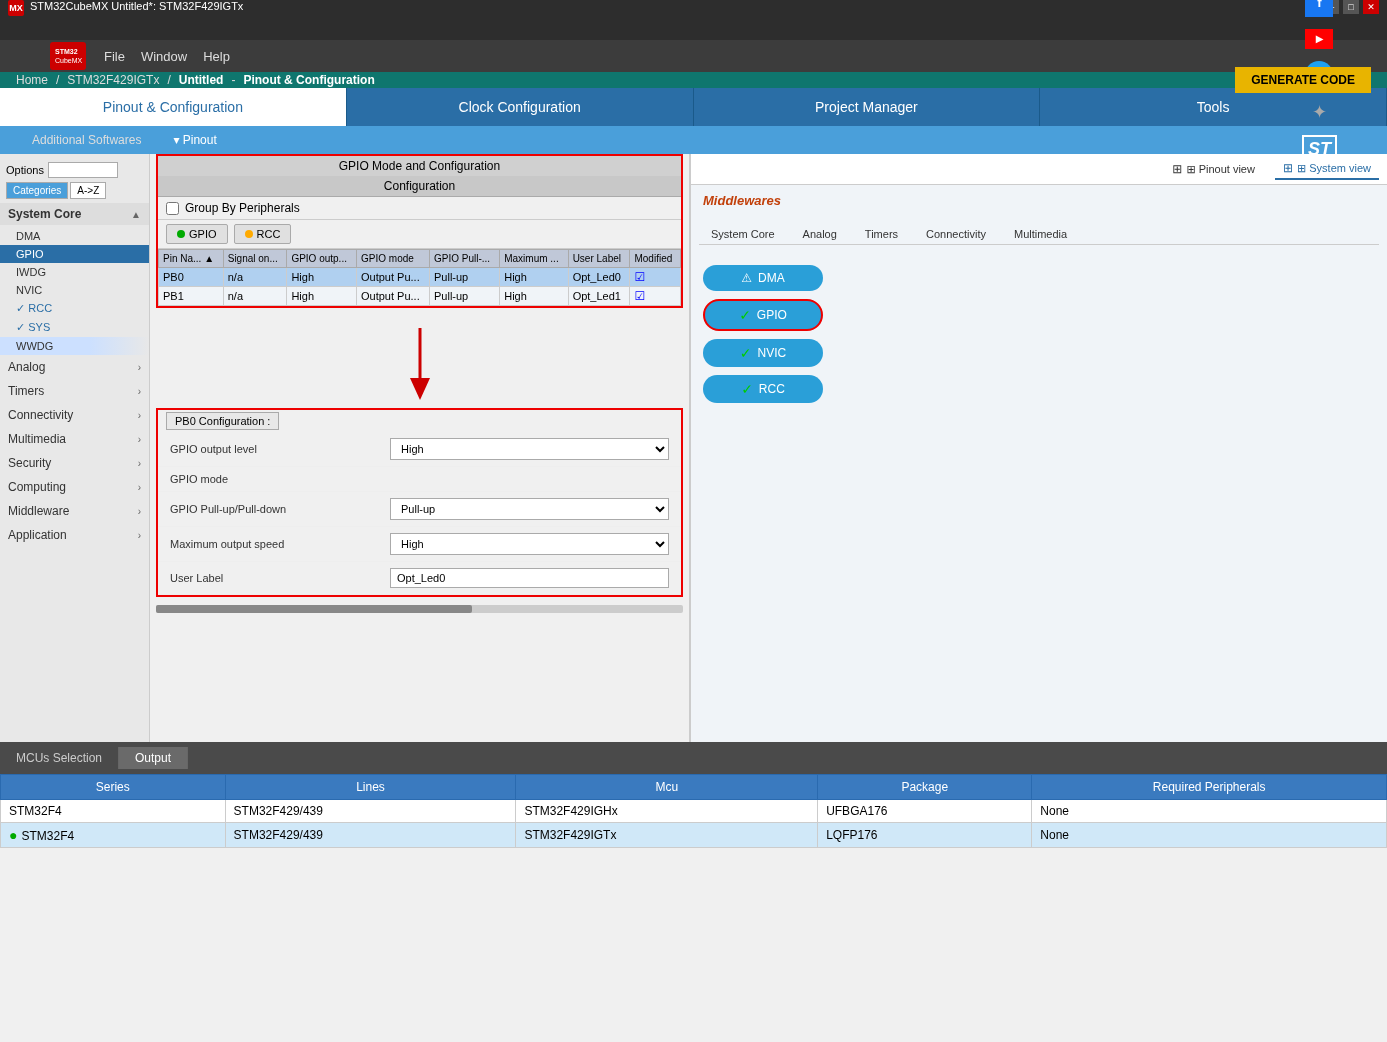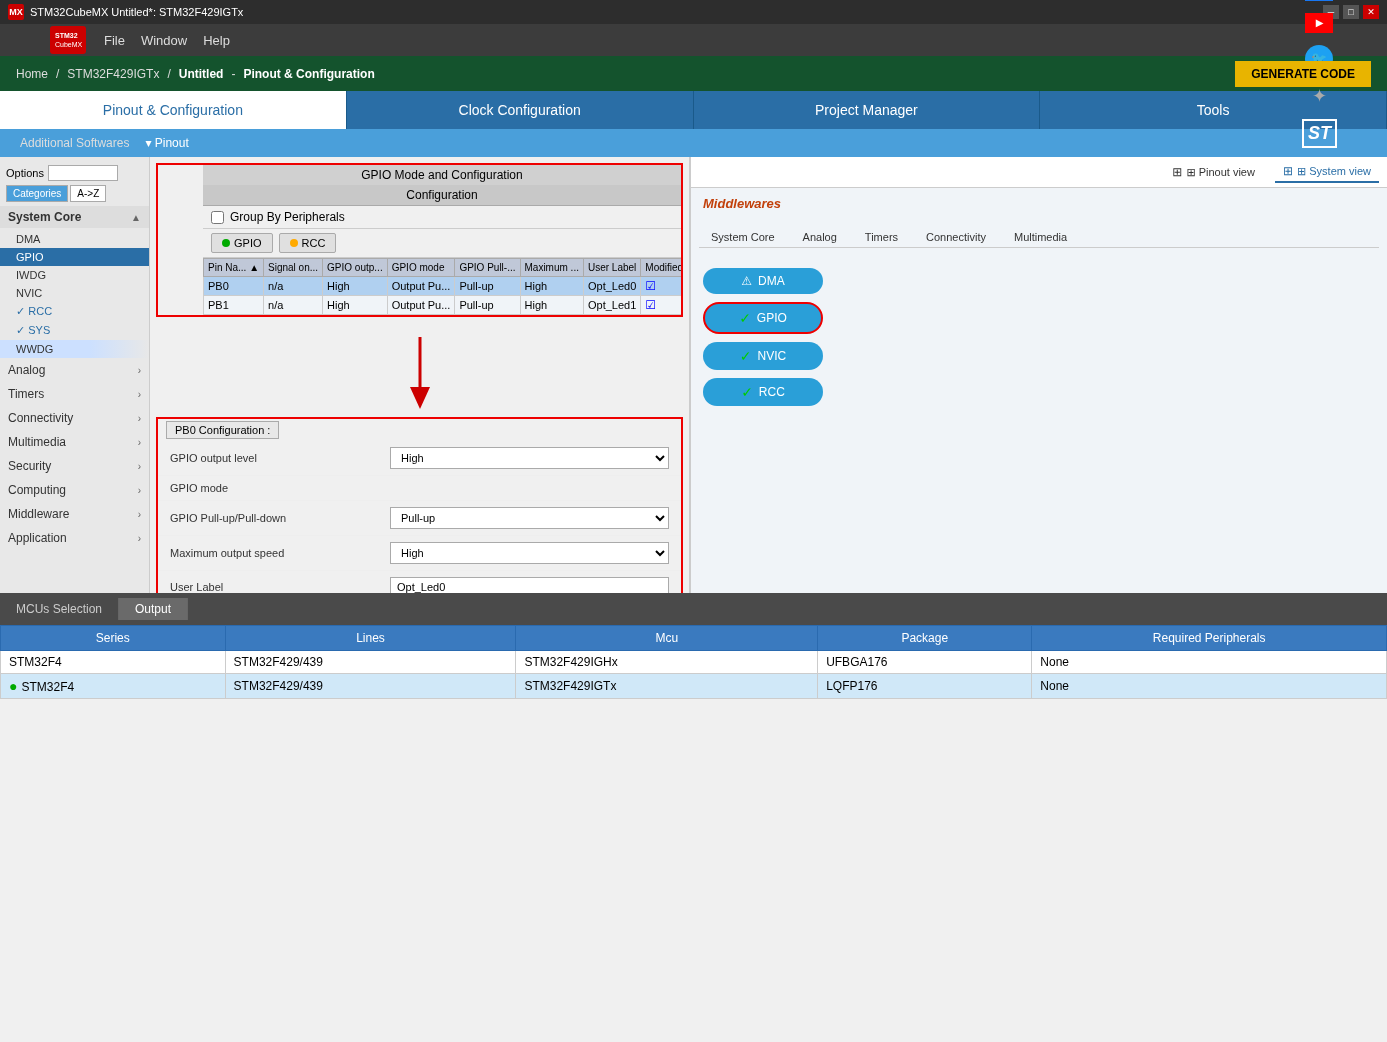--- a/index.html
+++ b/index.html
@@ -1,47 +1,47 @@
 <!DOCTYPE html>
 <html><head>
   <meta charset="utf-8">
   <style>
     * { box-sizing: border-box; margin: 0; padding: 0; }
     body { font-family: 'Segoe UI', Arial, sans-serif; font-size: 12px; background: #f0f0f0; width: 1387px; height: 1042px; overflow: hidden; }
 
     
-    .title-bar { background: #2d2d2d; color: #fff; height: 24px; display: flex; align-items: center; padding: 0 8px; gap: 6px; }
+    .title-bar { background: #2d2d2d; color: #fff; height: 40px; display: flex; padding: 0 8px; gap: 6px; }
     .title-bar .icon { width: 16px; height: 16px; background: #c00; border-radius: 2px; display: flex; align-items: center; justify-content: center; font-size: 9px; font-weight: bold; color: #fff; }
     .title-bar .title-text { font-size: 11px; flex: 1; }
     .title-bar .win-controls { display: flex; gap: 4px; }
     .win-btn { width: 16px; height: 14px; background: #555; border: none; cursor: pointer; font-size: 9px; color: #fff; display: flex; align-items: center; justify-content: center; }
 
     
     .menu-bar { background: #3c3c3c; height: 32px; display: flex; align-items: center; padding: 0 50px; }
     .menu-bar .logo { width: 36px; height: 28px; background: #c00; border-radius: 3px; display: flex; align-items: center; justify-content: center; margin-right: 10px; }
     .menu-item { color: #ddd; font-size: 13px; cursor: pointer; padding: 4px 8px; }
     .menu-right { margin-left: auto; display: flex; align-items: center; gap: 12px; flex-direction: column; }
     .menu-icon-circle { width: 28px; height: 28px; border-radius: 50%; background: #c00; display: flex; align-items: center; justify-content: center; color: #fff; font-size: 11px; }
     .menu-icon-sq { width: 28px; height: 28px; background: #1877f2; display: flex; align-items: center; justify-content: center; color: #fff; font-size: 13px; font-weight: bold; }
     .menu-icon-yt { width: 28px; height: 20px; background: #f00; display: flex; align-items: center; justify-content: center; color: #fff; font-size: 10px; }
     .menu-icon-tw { width: 28px; height: 28px; background: #1da1f2; border-radius: 50%; display: flex; align-items: center; justify-content: center; color: #fff; font-size: 13px; }
     .menu-icon-net { color: #aaa; font-size: 18px; }
     .menu-icon-st { color: #fff; font-size: 18px; font-weight: bold; border: 2px solid #fff; padding: 2px 4px; font-style: italic; }
 
     
-    .breadcrumb { background: #14532d; height: 35px; display: flex; align-items: center; padding: 0 16px; gap: 8px; color: #ddd; font-size: 12px; }
+    .breadcrumb { background: #0f766e; height: 16px; display: flex; align-items: center; padding: 0 16px; gap: 8px; color: #ddd; font-size: 12px; }
     .gen-code-btn { margin-left: auto; background: #e8b400; color: #000; font-weight: bold; font-size: 12px; padding: 6px 16px; border: none; cursor: pointer; }
 
     
     .tab-bar { display: flex; background: #2a6ea6; height: 38px; }
     .tab-item { flex: 1; display: flex; align-items: center; justify-content: center; color: #fff; font-size: 14px; font-weight: 500; cursor: pointer; border-right: 1px solid #1a5a8a; }
     .tab-item.active { background: #fff; color: #2a6ea6; }
 
     
-    .sub-tab-bar { background: #4a9fda; height: 28px; display: flex; align-items: center; padding: 0 12px; }
+    .sub-tab-bar { background: #4a9fda; height: 28px; display: flex; align-items: center; padding: 0 24px; gap: 16px; }
     .sub-tab-item { color: #ddd; font-size: 12px; cursor: pointer; padding: 2px 8px; }
     .sub-tab-pinout { color: #fff; display: flex; align-items: center; gap: 4px; }
 
     
     .sidebar { width: 150px; background: #e8e8e8; border-right: 1px solid #ccc; overflow-y: auto; padding: 4px 0; }
     .sidebar-options { display: flex; gap: 4px; padding: 4px 6px; align-items: center; }
     .sidebar-search { width: 70px; border: 1px solid #aaa; padding: 1px 3px; font-size: 11px; }
     .sidebar-cats { display: flex; gap: 2px; padding: 0 6px 4px; }
     .sidebar-cat-btn { background: #fff; border: 1px solid #aaa; padding: 2px 6px; font-size: 10px; cursor: pointer; }
     .sidebar-cat-btn.active { background: #4a9fda; color: #fff; }
@@ -99,21 +99,21 @@
     .mcu-table-area { background: #fff; }
     .mcu-table { width: 100%; border-collapse: collapse; font-size: 12px; }
     .mcu-table th { background: #3a7abf; color: #fff; padding: 5px 8px; border: 1px solid #2a6aaf; font-weight: normal; text-align: center; }
     .mcu-table td { padding: 4px 8px; border: 1px solid #ccc; }
     .mcu-table tr:nth-child(even) td { background: #f0f4f8; }
     .mcu-table tr.selected td { background: #d0e8f8; }
     .mcu-dot { color: #0a0; font-size: 14px; margin-right: 4px; }
     .h-scroll { height: 8px; background: #ccc; margin: 2px 4px; border-radius: 2px; }
     .h-scroll-thumb { height: 8px; background: #888; border-radius: 2px; width: 60%; }
 
-    .main-split { display: flex; height: 436px; }
+    .main-split { display: flex; height: 588px; }
     .left-content { flex: 1; overflow: hidden; display: flex; flex-direction: column; }
     .gpio-table-wrapper { overflow: hidden; }
     .arrow-section { flex: 0 0 auto; display: flex; justify-content: center; padding: 20px 0 0 0; }
   </style>
 </head>
 <body>
 
 <div class="title-bar">
   <div class="icon">
       <span>MX</span>
@@ -235,21 +235,21 @@
       <span class="sidebar-chevron">›</span>
     </div>
     <div class="sidebar-section-item">
       <span>Application</span>
       <span class="sidebar-chevron">›</span>
     </div>
   </div>
 
   <div class="left-content" style="max-width:540px; border-right:1px solid #ccc;">
 
-    <div style="border: 2px solid #e00; margin: 6px 6px 0 6px; padding-left: 45px;">
+    <div style="border: 2px solid #e00; margin: 0 6px 0 6px;">
       <div class="gpio-area-title">GPIO Mode and Configuration</div>
       <div class="gpio-config-bar">Configuration</div>
 
       <div class="group-by-row">
         <input type="checkbox" style="">
         <span>Group By Peripherals</span>
       </div>
 
       <div class="tab-buttons">
         <div class="gpio-tab-btn">

